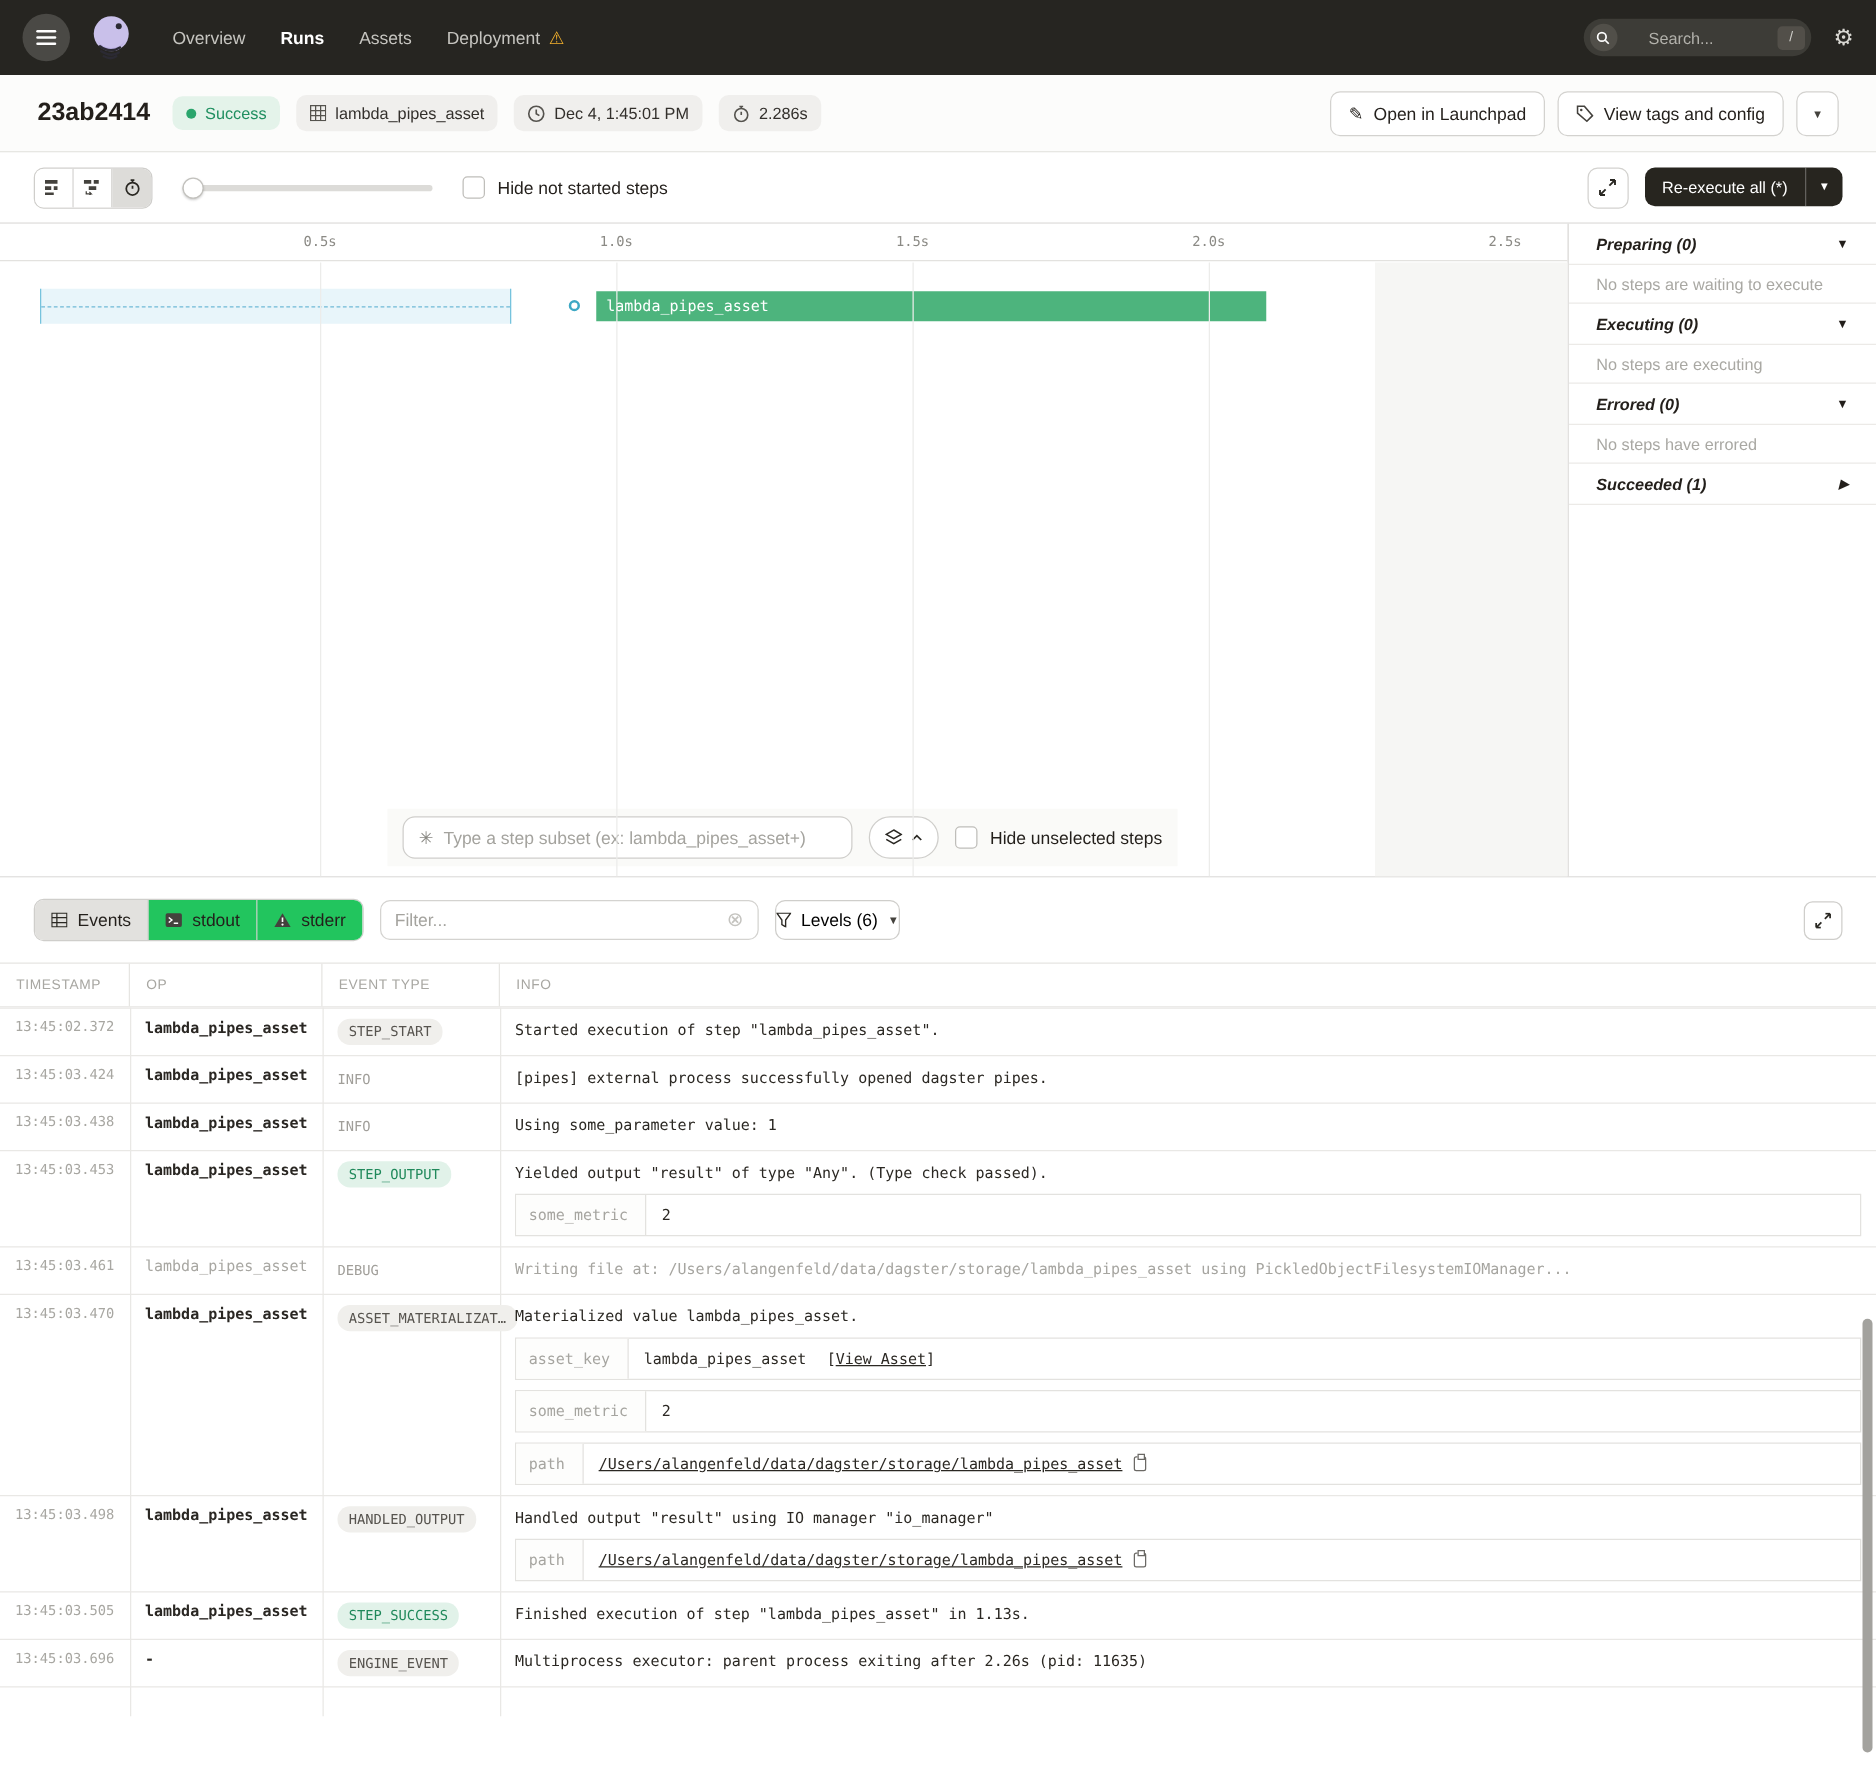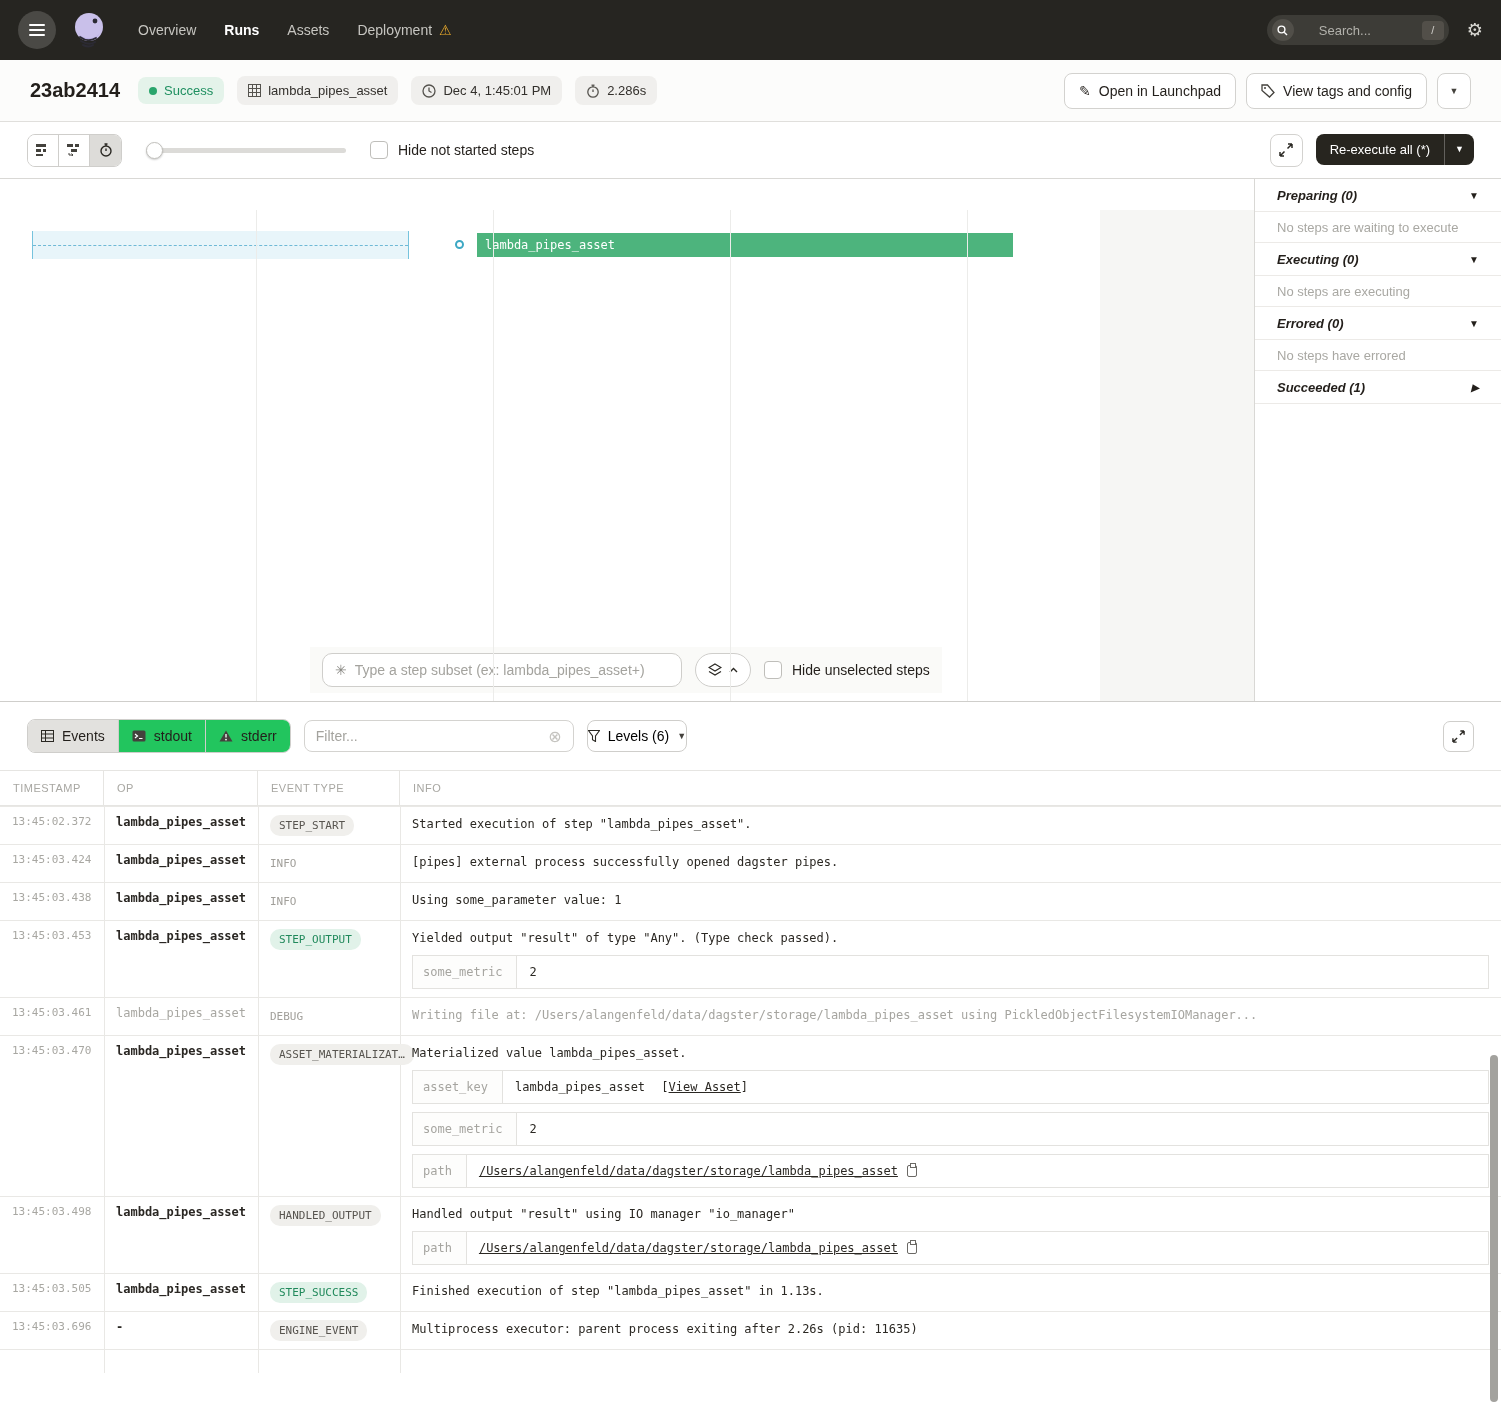--- a/index.html
+++ b/index.html
@@ -98,21 +98,21 @@
 
   
   .logpanel { position:relative; height:707px; background:#fff; }
   .log-toolbar { height:68px; display:flex; align-items:center; padding:0 27px; gap:13px; }
   .tabs { display:flex; border:1px solid #cfcecb; border-radius:8px; overflow:hidden; }
   .tab { height:32px; display:flex; align-items:center; gap:8px; padding:0 13px; background:#22c55e;
     border:none; border-right:1px solid #cfcecb; font-size:14px; color:#231f1b; cursor:pointer;
     font-family:"Liberation Sans", sans-serif; }
   .tab:last-child { border-right:none; }
   .tab.active { background:#e2e1de; }
-  .filter-input { width:270px; height:32px; border:1px solid #d4d3d0; border-radius:8px;
+  .filter-input { width:303px; height:32px; border:1px solid #d4d3d0; border-radius:8px;
     display:flex; align-items:center; padding:0 11px; }
   .filter-ph { flex:1; font-size:14px; color:#a4a39e; }
   .clear-ic { color:#c4c3bf; font-size:16px; cursor:pointer; }
   .levels-btn { height:32px; border:1px solid #cfcecb; border-radius:8px; background:#fff;
     display:flex; align-items:center; gap:8px; padding:0 0; font-size:14px; cursor:pointer;
     font-family:"Liberation Sans", sans-serif; }
   .caret-down { font-size:9px; color:#44423d; }
   .fs-btn { margin-left:auto; width:31px; height:31px; border:1px solid #cfcecb; border-radius:7px;
     background:#fff; display:flex; align-items:center; justify-content:center; cursor:pointer; }
 
@@ -297,20 +297,27 @@
     <div class="reexec">
       <span class="reexec-main">Re-execute all (*)</span>
       <span class="reexec-sep"></span>
       <span class="reexec-caret">▼</span>
     </div>
   </div>
 </div>
 
 <div class="gantt-wrap">
   <div class="gantt-main">
+    <div class="axis mono">
+        <span class="axis-label" style="left: 256px;">0.5s</span>
+        <span class="axis-label" style="left: 493px;">1.0s</span>
+        <span class="axis-label" style="left: 730px;">1.5s</span>
+        <span class="axis-label" style="left: 967px;">2.0s</span>
+        <span class="axis-label" style="left: 1204px;">2.5s</span>
+      </div>
     <div class="chart">
       <div class="shade"></div>
       <div class="waitbox"></div>
       <div class="dep-marker"></div>
       <div class="step-bar mono" style="background: rgb(77, 180, 125);">lambda_pipes_asset</div>
       <div class="gantt-controls">
         <div class="subset-input">
           <span class="subset-ic">✳</span>
           <span class="subset-ph">Type a step subset (ex: lambda_pipes_asset+)</span>
         </div>

